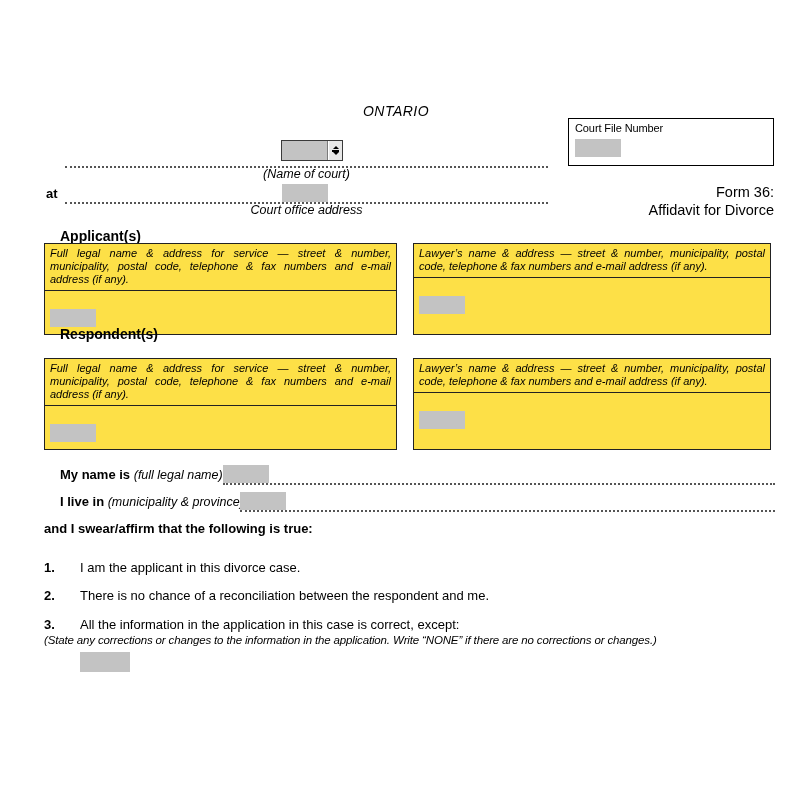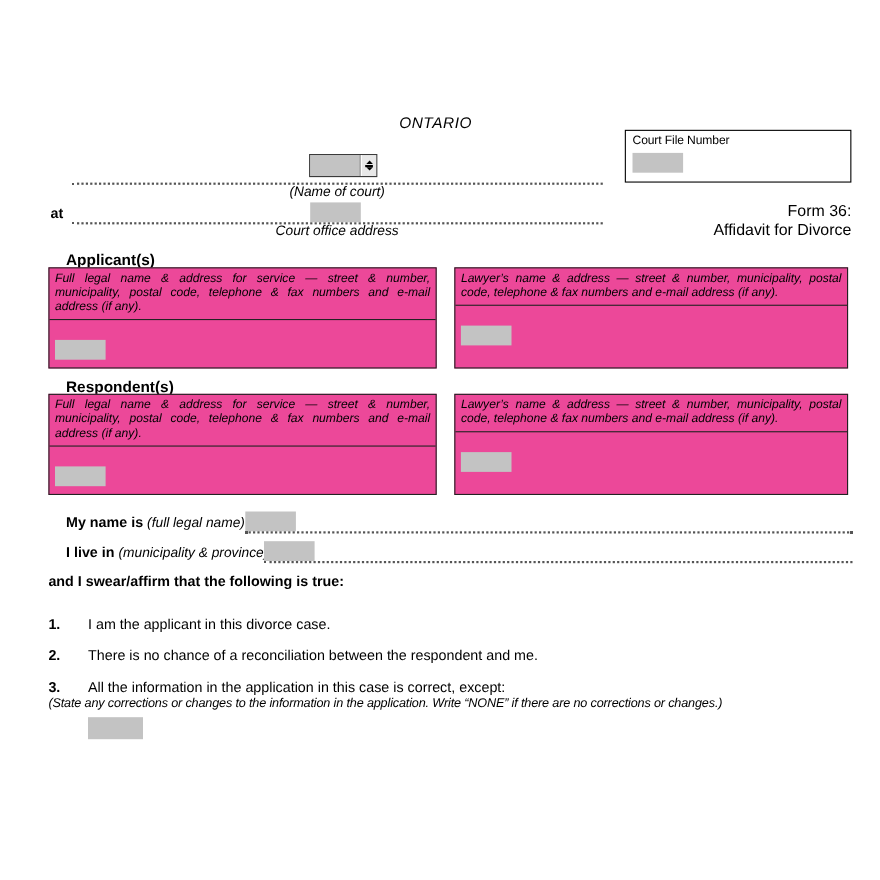--- a/index.html
+++ b/index.html
@@ -175,27 +175,27 @@
 
   
   .party-heading {
     position: absolute;
     left: 44px;
     font-size: 14px;
     font-weight: bold;
     margin-left: 16px;
   }
   .party-heading.applicant { top: 228px; }
-  .party-heading.respondent { top: 343px; }
+  .party-heading.respondent { top: 326px; }
 
   .party-box {
     position: absolute;
     border: 1.5px solid #222;
     box-sizing: border-box;
-    background: #ec4899;
+    background: #fde047;
   }
   .party-box .pb-note {
     border-bottom: 1.5px solid #222;
     padding: 3px 5px 4px 5px;
     font-style: italic;
     font-size: 11px;
     line-height: 13px;
     text-align: justify;
   }
   .party-box .pb-body {

